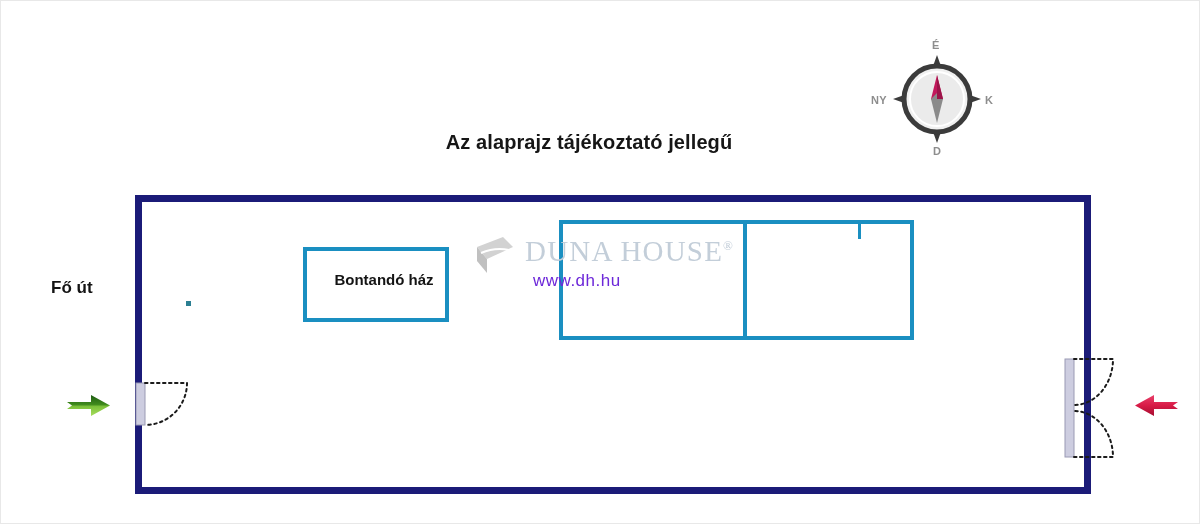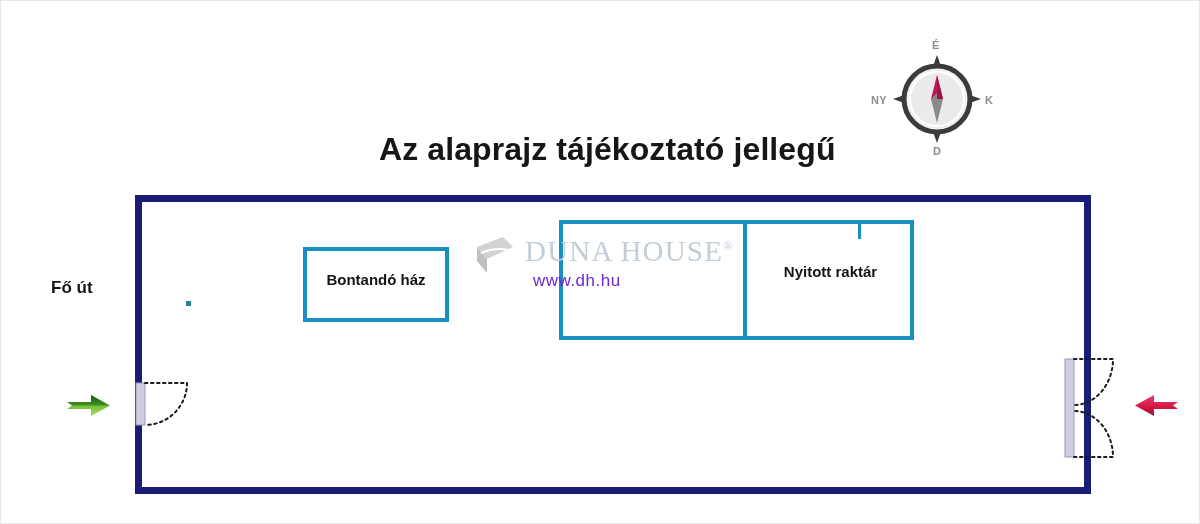--- a/index.html
+++ b/index.html
@@ -18,21 +18,21 @@
     font-family: "Liberation Sans", sans-serif;
   }
 
   
   #plan-title {
     position: absolute;
     left: 378px;
     top: 130px;
     width: 420px;
     text-align: center;
-    font-size: 32px;
+    font-size: 20px;
     font-weight: bold;
     color: #161616;
     letter-spacing: 0.1px;
     white-space: nowrap;
   }
 
   
   #compass {
     position: absolute;
     left: 862px;
@@ -71,20 +71,21 @@
     box-sizing: border-box;
     background: rgba(255,255,255,0.0);
   }
   .room-label {
     position: absolute;
     font-size: 15px;
     font-weight: bold;
     color: #141414;
     white-space: nowrap;
     text-align: center;
+    padding-left: 8px;
   }
 
   #room-bontando {
     left: 302px;
     top: 246px;
     width: 146px;
     height: 75px;
   }
   #label-bontando {
     left: 302px;
@@ -250,21 +251,20 @@
 
   <div id="outer-wall"></div>
 
   <div class="room" id="room-bontando"></div>
   <div class="room-label" id="label-bontando">Bontandó ház</div>
 
   <div class="room" id="room-block-warehouse"></div>
   <div id="warehouse-divider"></div>
   <div id="warehouse-tick"></div>
 
-  <div class="room-label" id="label-nyitott">Nyitott raktár</div>
 
   <div id="label-fo-ut">Fő út</div>
 
   <div id="survey-point"></div>
 
   <div id="gate-left">
     <svg width="58" height="68" viewBox="0 0 58 68">
       <rect x="1" y="6" width="9" height="42" fill="#cdcde0" stroke="#9a9ab4" stroke-width="1"></rect>
       <path d="M10 6 L52 6 A 42 42 0 0 1 10 48" fill="none" stroke="#1a1a1a" stroke-width="2" stroke-dasharray="2.5,3.5" stroke-linecap="round"></path>
     </svg>

